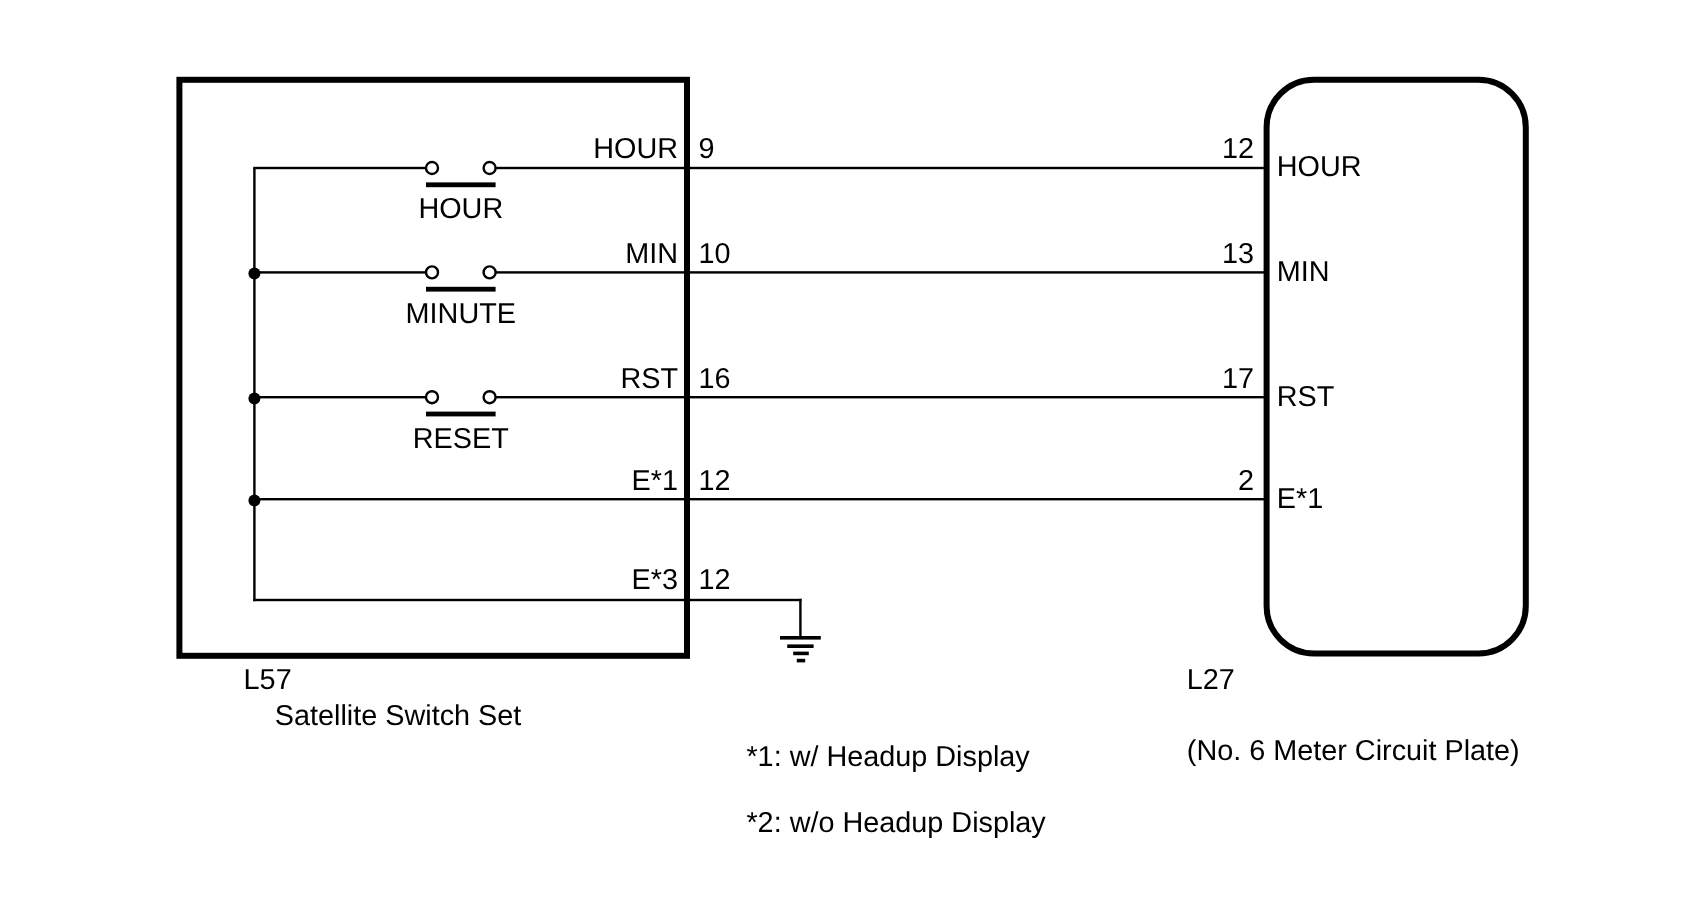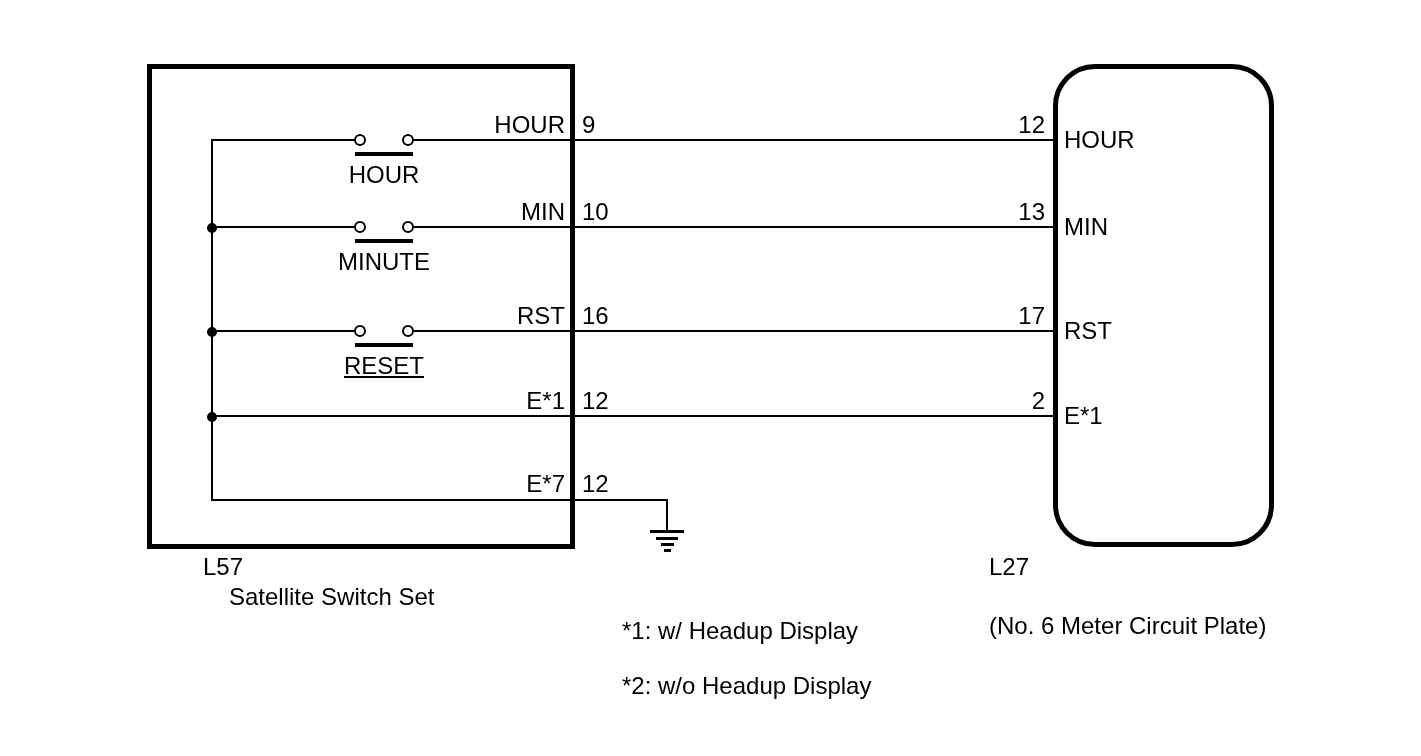--- a/index.html
+++ b/index.html
@@ -58,35 +58,35 @@
   <div class="lbl r" style="left:945px;top:199px;width:100px;">13</div>
   <div class="lbl" style="left:1064px;top:214px;">MIN</div>
 
   <div class="hwire" style="left:211px;top:330px;width:144px;"></div>
   <div class="hwire" style="left:413px;top:330px;width:642px;"></div>
   <div>
     <div class="contact" style="left:354px;top:325px;"></div>
     <div class="contact" style="left:402px;top:325px;"></div>
     <div class="sbar" style="left:355px;top:343px;width:58px;"></div>
   </div>
-  <div class="lbl c" style="left:284px;top:353px;width:200px;text-decoration:underline;">RESET</div>
+  <div class="lbl c" style="left:284px;top:353px;width:200px;">RESET</div>
   <div class="lbl r" style="left:435px;top:303px;width:130px;">RST</div>
   <div class="lbl" style="left:582px;top:303px;">16</div>
   <div class="lbl r" style="left:945px;top:303px;width:100px;">17</div>
   <div class="lbl" style="left:1064px;top:318px;">RST</div>
 
   <div class="hwire" style="left:211px;top:415px;width:844px;"></div>
   <div class="lbl r" style="left:435px;top:388px;width:130px;">E*1</div>
   <div class="lbl" style="left:582px;top:388px;">12</div>
   <div class="lbl r" style="left:945px;top:388px;width:100px;">2</div>
   <div class="lbl" style="left:1064px;top:403px;">E*1</div>
 
   <div class="hwire" style="left:211px;top:499px;width:457px;"></div>
   <div class="vwire" style="left:666px;top:499px;height:32px;"></div>
-  <div class="lbl r" style="left:435px;top:471px;width:130px;">E*7</div>
+  <div class="lbl r" style="left:435px;top:471px;width:130px;">E*3</div>
   <div class="lbl" style="left:582px;top:471px;">12</div>
   <div>
     <div class="gbar" style="left:650px;top:530px;width:34px;"></div>
     <div class="gbar" style="left:656px;top:537px;width:22px;"></div>
     <div class="gbar" style="left:661px;top:543px;width:13px;"></div>
     <div class="gbar" style="left:664px;top:549px;width:7px;"></div>
   </div>
 
   <div class="lbl" style="left:203px;top:554px;">L57</div>
   <div class="lbl" style="left:203px;top:584px;margin-left:26px;">Satellite Switch Set</div>

